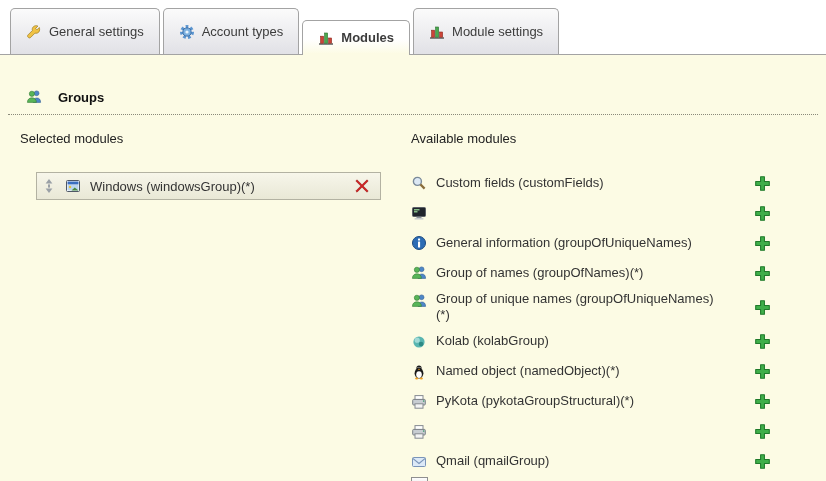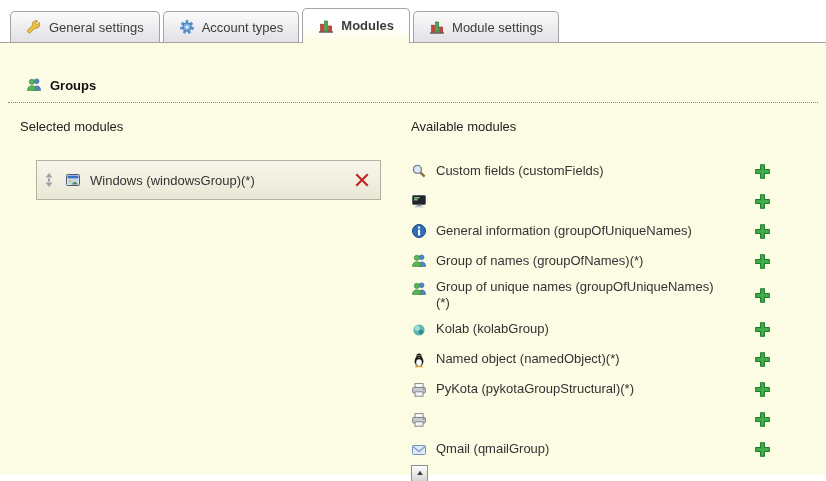--- a/index.html
+++ b/index.html
@@ -20,21 +20,21 @@
     display:flex;
     gap:3px;
     align-items:flex-end;
     position:relative;
     z-index:2;
     background:#ffffff;
   }
   .tab {
     display:flex; align-items:center; gap:7px;
     padding:0 15px;
-    height:31px;
+    height:46px;
     border:1px solid #a3a3a3;
     border-bottom:none;
     border-radius:5px 5px 0 0;
     background:linear-gradient(#fbfbfb, #e1e1e6);
     color:#3c3c3c;
     cursor:pointer;
     white-space:nowrap;
   }
   .tab.active {
     height:34px;
@@ -48,37 +48,37 @@
   }
 
   
   .content {
     border-top:1px solid #a3a3a3;
     background:#fcfbe4;
     height:433px;
     position:relative;
   }
   .groups-header {
-    display:flex; align-items:center; gap:8px;
+    display:flex; align-items:center; gap:16px;
     padding:34px 0 0 26px;
     font-weight:bold; color:#111;
   }
   .dotted-divider {
     border-bottom:1px dotted #8a8a7a;
     margin:9px 8px 0 8px;
   }
   .columns { display:flex; padding-left:20px; margin-top:16px; }
   .col-left { width:391px; flex:none; }
   .col-right { flex:1; padding-right:48px; }
   .col-heading { color:#222; line-height:16px; }
 
   
   .selected-box {
     margin:25px 0 0 16px;
-    width:345px; height:40px;
+    width:345px; height:28px;
     border:1px solid #b3b2a2;
     background:linear-gradient(#f7f6ea, #e9e8d6);
     display:flex; align-items:center;
     padding:0 10px 0 6px;
     cursor:move;
   }
   .drag-handle { width:12px; height:16px; margin-right:10px; cursor:ns-resize; }
   .sel-icon { width:16px; height:16px; margin-right:9px; }
   .sel-label { color:#333; }
   .delete-btn {

